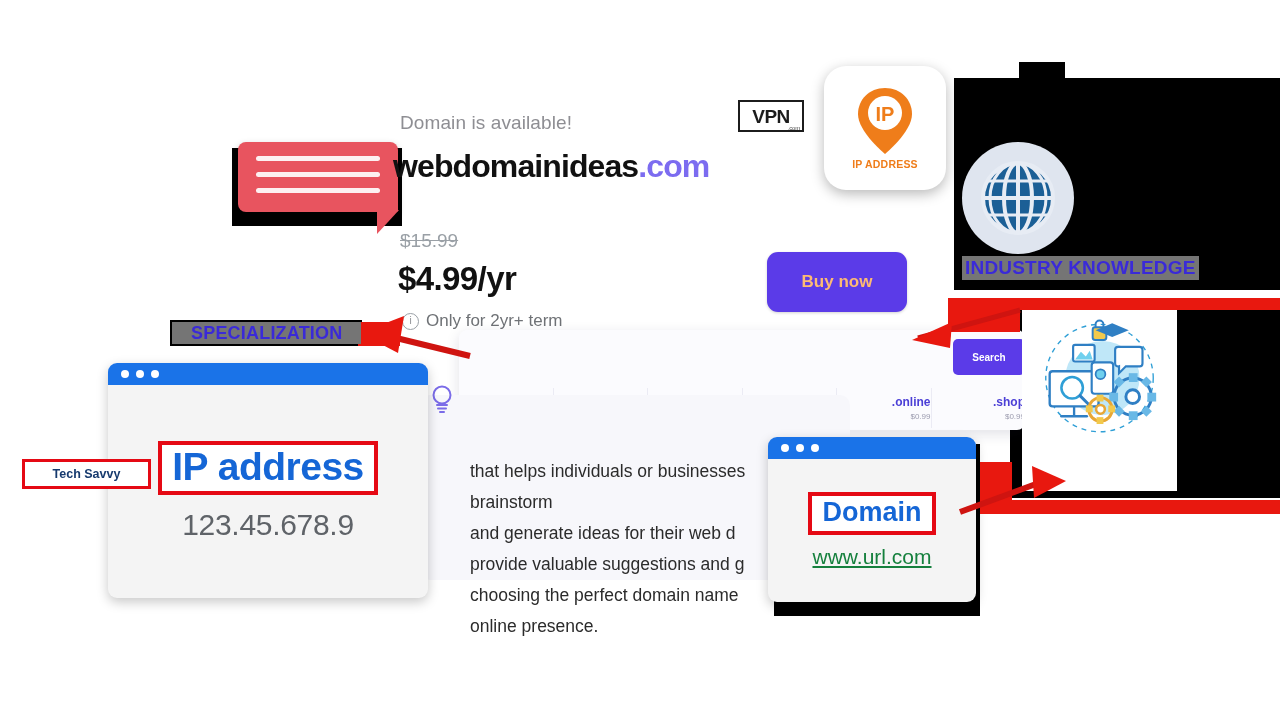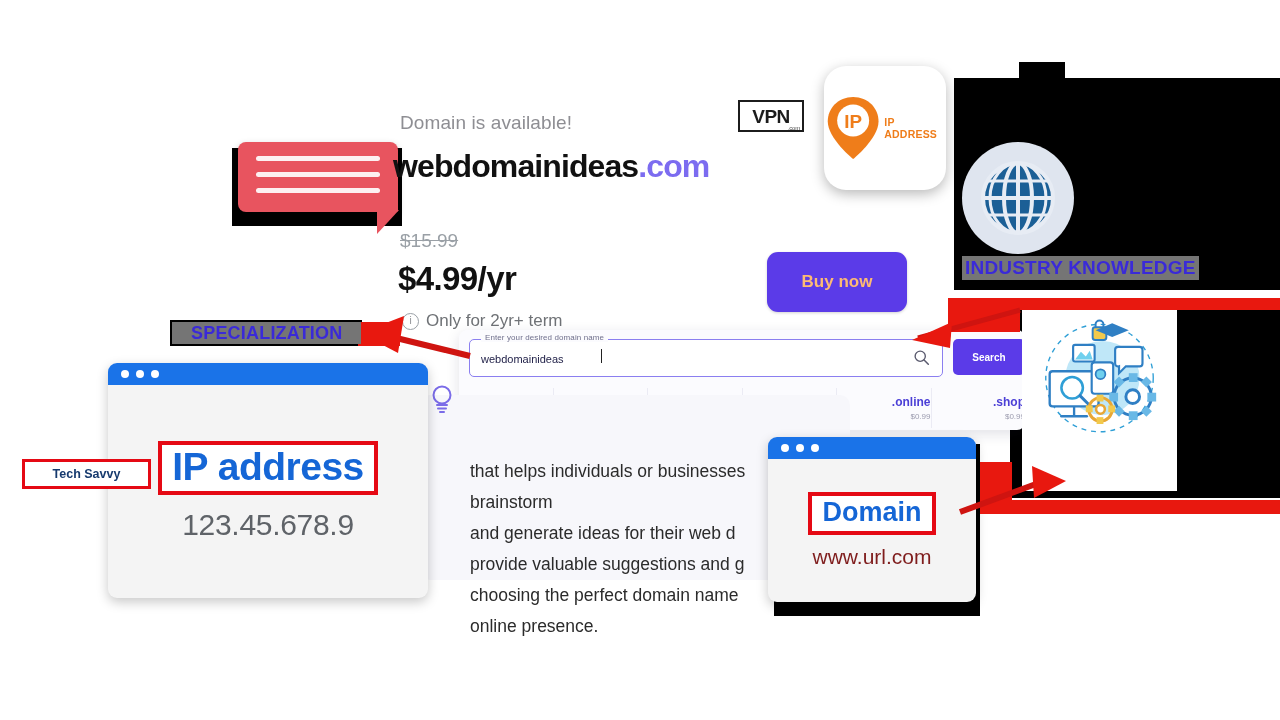--- a/index.html
+++ b/index.html
@@ -117,39 +117,39 @@
   .bdot{width:8px;height:8px;border-radius:50%;background:#fff;}
   .bbody{display:flex;flex-direction:column;align-items:center;justify-content:center;height:calc(100% - 22px);}
 
   .card-ip{left:108px;top:363px;width:320px;height:235px;}
   .hl-box{border:4px solid #e50914;padding:2px 10px 4px;background:#fff;}
   .hl-ip{font-size:39px;font-weight:700;color:#1566d6;line-height:1.05;letter-spacing:-.5px;}
   .ip-val{font-size:30px;color:#5f6368;margin-top:13px;letter-spacing:-.3px;}
 
   .card-dom{left:768px;top:437px;width:208px;height:165px;}
   .hl-dom{font-size:27px;font-weight:700;color:#1566d6;line-height:1.05;}
-  .dom-val{font-size:21px;color:#7f1d1d;margin-top:10px;}
+  .dom-val{font-size:21px;color:#15803d;margin-top:10px;text-decoration:underline;}
 
   
   .bulb{position:absolute;left:430px;top:383px;width:24px;height:32px;}
 
   
   .vpn{
     position:absolute;left:738px;top:100px;width:62px;height:28px;
     border:2.5px solid #1c1c1c;background:#fff;
     display:flex;align-items:center;justify-content:center;
   }
   .vpn span{font-size:19px;font-weight:700;color:#1c1c1c;letter-spacing:-.6px;line-height:1;}
   .vpn small{position:absolute;right:2px;bottom:-1px;font-size:6px;color:#4a4a4a;letter-spacing:-.2px;}
 
   
   .ip-tile{
     position:absolute;left:824px;top:66px;width:122px;height:124px;
     background:#fff;border-radius:22px;box-shadow:0 4px 13px rgba(0,0,0,.28);
-    display:flex;flex-direction:row;align-items:center;justify-content:center;gap:2px;
+    display:flex;flex-direction:column;align-items:center;justify-content:center;gap:2px;
   }
   .ip-tile-label{font-size:10.5px;font-weight:700;color:#ef7d1a;letter-spacing:.2px;}
 
   
   .globe{
     position:absolute;left:962px;top:142px;width:112px;height:112px;border-radius:50%;
     background:#dfe5ef;box-shadow:0 3px 9px rgba(0,0,0,.3);
     display:flex;align-items:center;justify-content:center;
   }
 
@@ -232,29 +232,20 @@
       <line x1="39" y1="4" x2="39" y2="74" stroke="#e7ecf4" stroke-width="4"></line>
       <line x1="10" y1="22" x2="68" y2="22" stroke="#e7ecf4" stroke-width="3"></line>
       <line x1="10" y1="56" x2="68" y2="56" stroke="#e7ecf4" stroke-width="3"></line>
     </svg>
   </div>
 
   <div class="chip chip-ind">INDUSTRY KNOWLEDGE</div>
 
   <div class="search-panel">
     <div class="search-row">
-      <div class="field-wrap">
-        <span class="field-legend">Enter your desired domain name</span>
-        <input class="field-input" value="webdomainideas" style="">
-        <span class="caret"></span>
-        <svg class="mag" viewBox="0 0 20 20">
-          <circle cx="8.5" cy="8.5" r="6" fill="none" stroke="#5a5a6e" stroke-width="1.6"></circle>
-          <line x1="13" y1="13" x2="18" y2="18" stroke="#5a5a6e" stroke-width="1.8" stroke-linecap="round"></line>
-        </svg>
-      </div>
       <button class="btn-search">Search</button>
     </div>
     <div class="tlds">
       <div class="tld-cell">
         <span class="tld-name">.com</span>
         <span class="tld-price">$4.99</span>
       </div>
       <div class="tld-cell">
         <span class="tld-name">.net</span>
         <span class="tld-price">$9.99</span>

